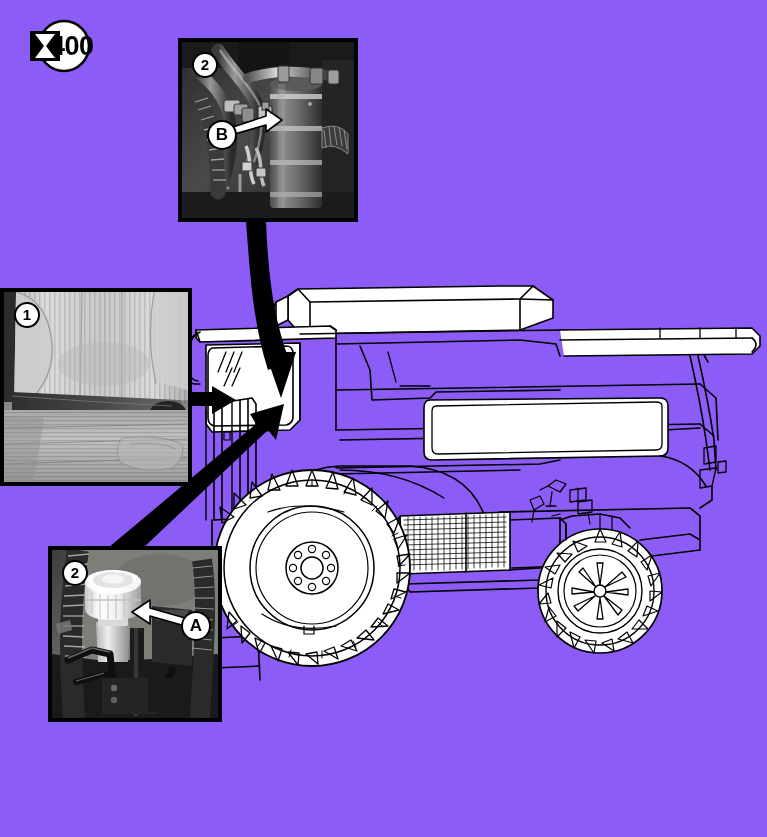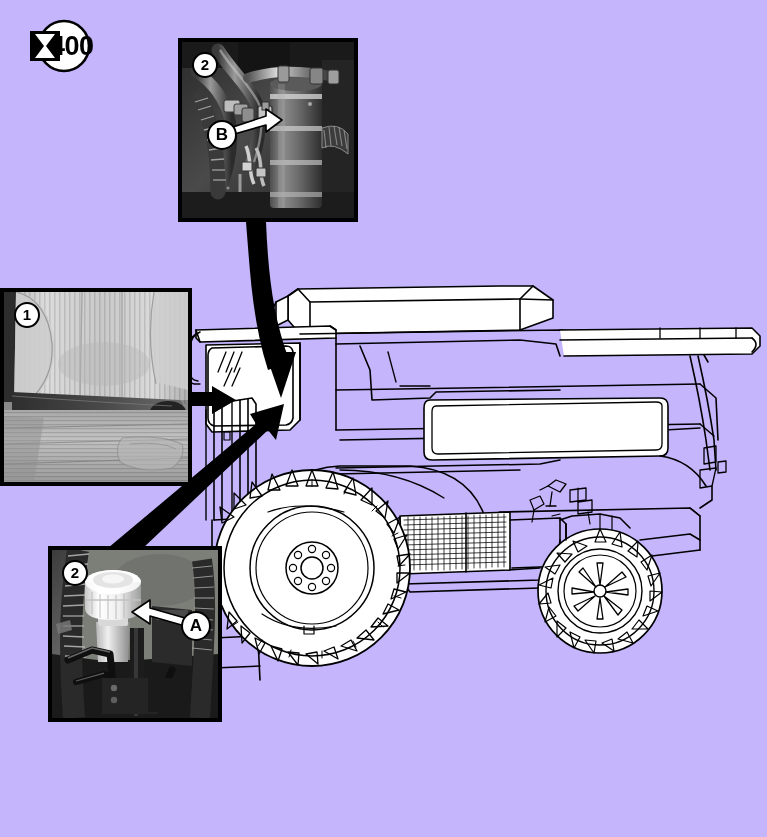--- a/index.html
+++ b/index.html
@@ -13,21 +13,21 @@
     position: relative;
     overflow: hidden;
     font-family: "Liberation Sans", sans-serif;
     -webkit-font-smoothing: antialiased;
   }
   #stage {
     position: absolute;
     left: 0; top: 0;
     width: 767px;
     height: 837px;
-    background: #c4b5fd;
+    background: #8b5cf6;
   }
   .layer {
     position: absolute;
     left: 0; top: 0;
     width: 767px;
     height: 837px;
   }
   
   #interval-badge {
     position: absolute;

